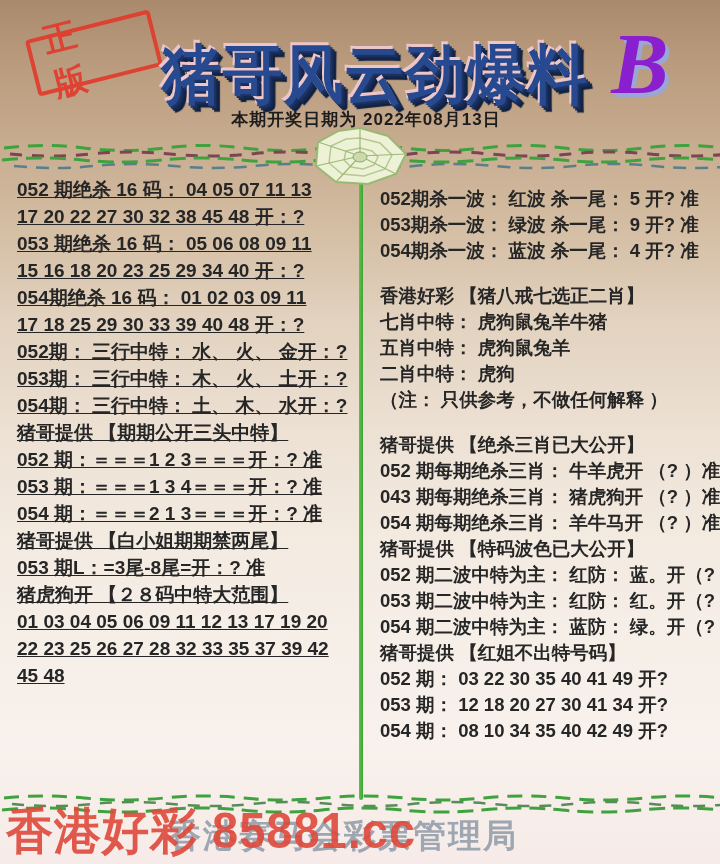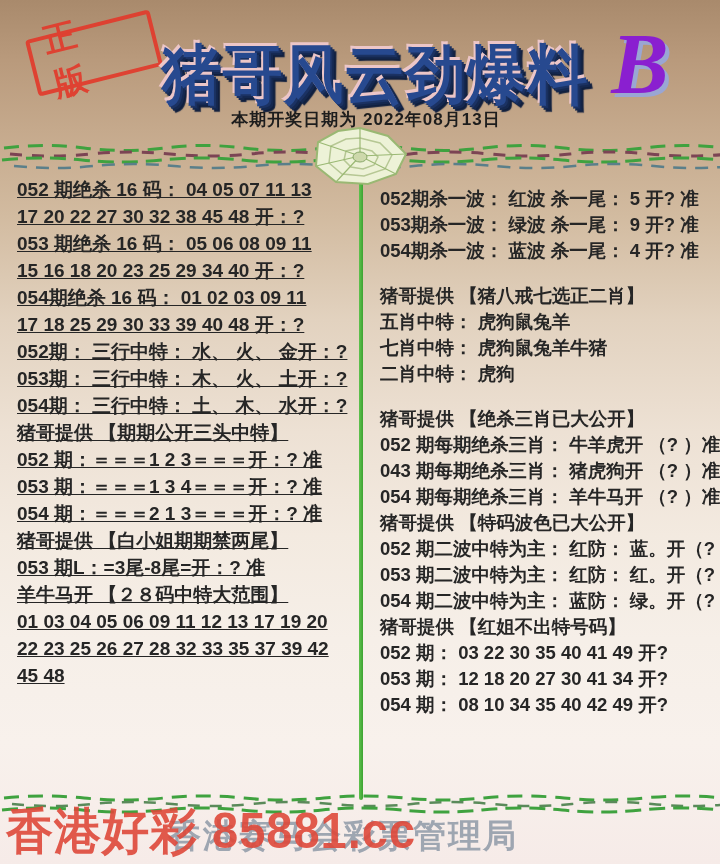--- a/index.html
+++ b/index.html
@@ -122,37 +122,38 @@
     <div class="line">17 18 25 29 30 33 39 40 48 开：?</div>
     <div class="line">052期： 三行中特： 水、 火、 金开：?</div>
     <div class="line">053期： 三行中特： 木、 火、 土开：?</div>
     <div class="line">054期： 三行中特： 土、 木、 水开：?</div>
     <div class="line">猪哥提供 【期期公开三头中特】</div>
     <div class="line">052 期：＝＝＝1 2 3＝＝＝开：? 准</div>
     <div class="line">053 期：＝＝＝1 3 4＝＝＝开：? 准</div>
     <div class="line">054 期：＝＝＝2 1 3＝＝＝开：? 准</div>
     <div class="line">猪哥提供 【白小姐期期禁两尾】</div>
     <div class="line">053 期L：=3尾-8尾=开：? 准</div>
-    <div class="line">羊牛马开 【２８码中特大范围】</div>
+    <div class="line">猪虎狗开 【２８码中特大范围】</div>
     <div class="line">01 03 04 05 06 09 11 12 13 17 19 20</div>
     <div class="line">22 23 25 26 27 28 32 33 35 37 39 42</div>
     <div class="line">45 48</div>
   </div>
 
 <div class="col right-col">
   <div class="section">
       <div class="line">052期杀一波： 红波 杀一尾： 5 开? 准</div>
       <div class="line">053期杀一波： 绿波 杀一尾： 9 开? 准</div>
       <div class="line">054期杀一波： 蓝波 杀一尾： 4 开? 准</div>
     </div>
   <div class="section">
-      <div class="line">猪哥提供 【猪八戒七选正二肖】</div>
+      <div class="line">香港好彩 【猪八戒七选正二肖】</div>
+      <div class="line">七肖中特： 虎狗鼠兔羊牛猪</div>
       <div class="line">五肖中特： 虎狗鼠兔羊</div>
-      <div class="line">七肖中特： 虎狗鼠兔羊牛猪</div>
       <div class="line">二肖中特： 虎狗</div>
+      <div class="line">（注： 只供参考，不做任何解释 ）</div>
     </div>
   <div class="section">
       <div class="line">猪哥提供 【绝杀三肖已大公开】</div>
       <div class="line">052 期每期绝杀三肖： 牛羊虎开 （? ）准</div>
       <div class="line">043 期每期绝杀三肖： 猪虎狗开 （? ）准</div>
       <div class="line">054 期每期绝杀三肖： 羊牛马开 （? ）准</div>
       <div class="line">猪哥提供 【特码波色已大公开】</div>
       <div class="line">052 期二波中特为主： 红防： 蓝。开（? ）</div>
       <div class="line">053 期二波中特为主： 红防： 红。开（? ）</div>
       <div class="line">054 期二波中特为主： 蓝防： 绿。开（? ）</div>

